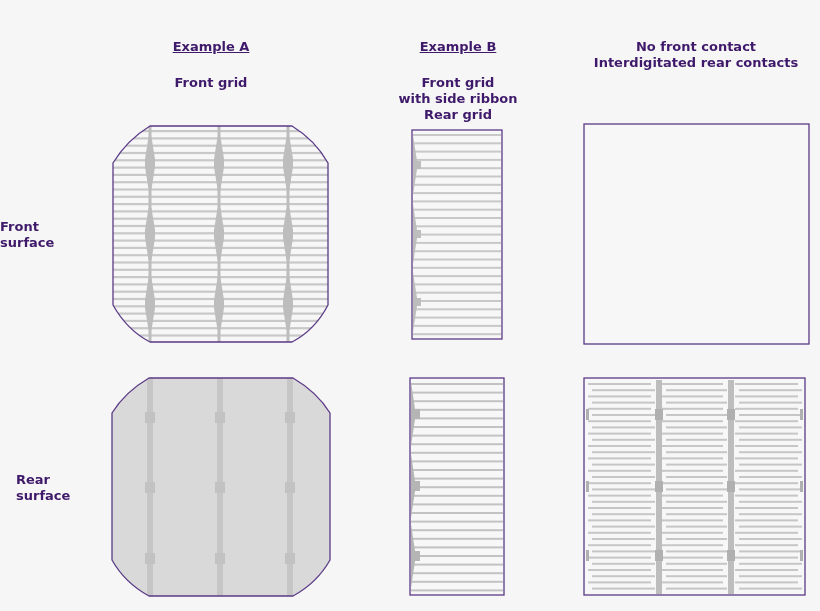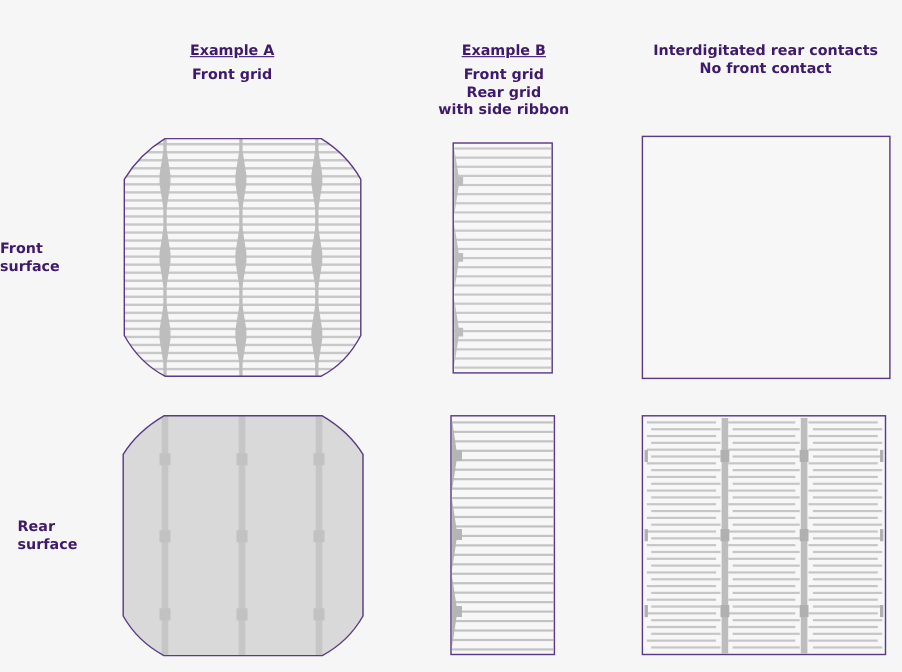--- a/index.html
+++ b/index.html
@@ -1,38 +1,38 @@
 <!DOCTYPE html>
 <html><head>
 <meta charset="utf-8">
 <style>
   html,body{margin:0;padding:0;}
   body{width:820px;height:611px;background:#f6f6f7;position:relative;overflow:hidden;font-family:"DejaVu Sans","Liberation Sans",sans-serif;color:#3f1a6a;}
   .hdr{position:absolute;text-align:center;font-weight:bold;font-size:13px;line-height:16px;}
-  .hdr .t{text-decoration:underline;display:block;margin-bottom:6px;}
+  .hdr .t{text-decoration:underline;display:block;margin-bottom:20px;}
   .hdr .d{display:block;}
   .rowlbl{position:absolute;text-align:left;font-weight:bold;font-size:13px;line-height:16px;width:80px;}
   svg{position:absolute;left:0;top:0;}
 </style>
 </head>
 <body>
 
 <div class="hdr" style="left:131px;top:39px;width:160px;">
   <span class="t">Example A</span>
   <span class="d">Front grid</span>
 </div>
 <div class="hdr" style="left:378px;top:39px;width:160px;">
   <span class="t">Example B</span>
   <span class="d">Front grid</span>
+  <span class="d">with side ribbon</span>
   <span class="d">Rear grid</span>
-  <span class="d">with side ribbon</span>
 </div>
 <div class="hdr" style="left:576px;top:39px;width:240px;">
+  <span class="d">No front contact</span>
   <span class="d">Interdigitated rear contacts</span>
-  <span class="d">No front contact</span>
 </div>
 
 <div class="rowlbl" style="left:0;top:219px;">
   <div>Front</div>
   <div>surface</div>
 </div>
 <div class="rowlbl" style="left:0;top:472px;padding-left:16px;">
   <div>Rear</div>
   <div>surface</div>
 </div>

